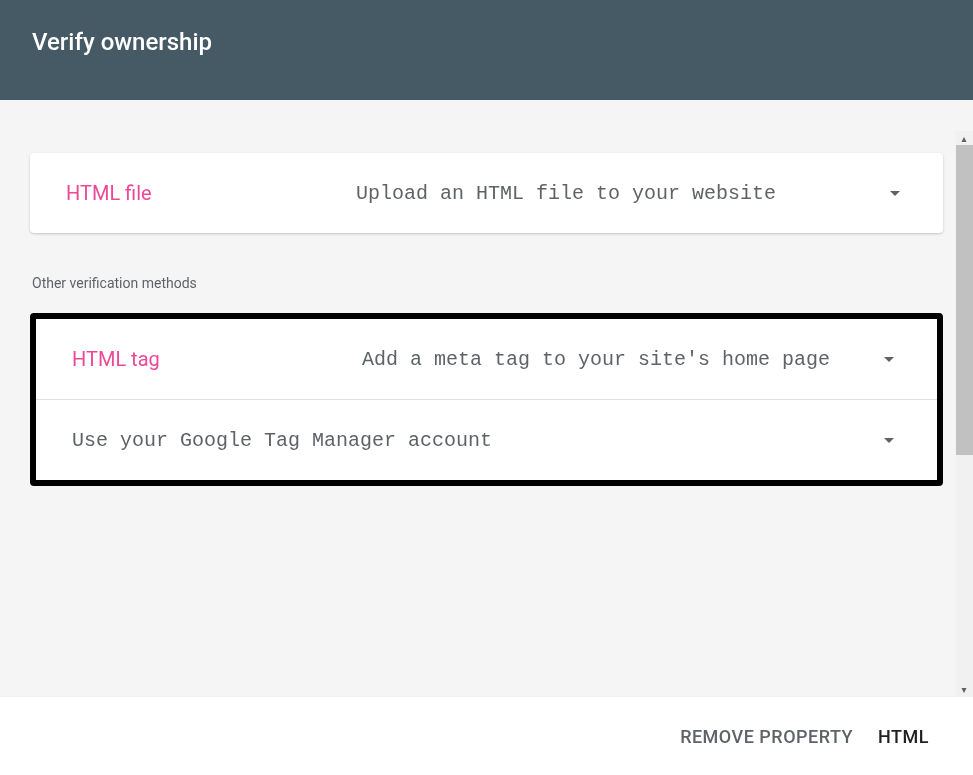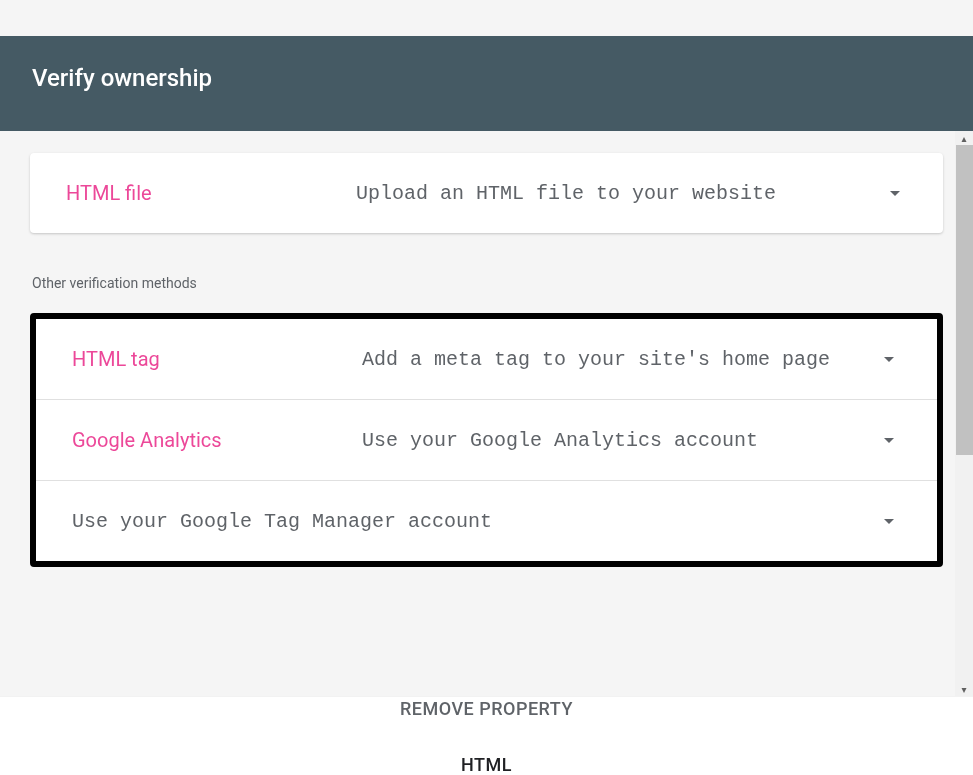--- a/index.html
+++ b/index.html
@@ -8,21 +8,20 @@
       background: #f5f5f5;
       width: 973px;
       height: 775px;
       overflow: hidden;
       position: relative;
     }
     .header {
       background: #455a64;
       padding: 28px 32px 44px 32px;
       color: #fff;
-      margin-top: 36px;
     }
     .header-title {
       font-size: 24px;
       font-weight: 500;
     }
     .content-area {
       position: absolute;
       top: 131px;
       left: 0;
       right: 0;
@@ -85,23 +84,22 @@
       position: absolute;
       bottom: 0;
       left: 0;
       right: 0;
       background: #fff;
       height: 79px;
       display: flex;
       justify-content: flex-end;
       align-items: center;
       padding: 0 44px;
-      gap: 35px;
+      gap: 25px;
       border-top: 1px solid rgba(0,0,0,0.05);
-      flex-direction: column;
     }
     .footer-btn {
       background: none;
       border: none;
       font-size: 18px;
       font-weight: 500;
       letter-spacing: 0.5px;
       cursor: pointer;
       font-family: inherit;
     }
@@ -162,29 +160,20 @@
       <div class="method-row">
         <div class="method-title">HTML tag</div>
         <div class="method-desc">Add a meta tag to your site's home page</div>
         <div class="expand-icon">
           <svg width="24" height="24" viewBox="0 0 24 24">
               <path fill="currentColor" d="M7 10l5 5 5-5z"></path>
             </svg>
         </div>
       </div>
       <div class="method-row">
-        <div class="method-title">Google Analytics</div>
-        <div class="method-desc">Use your Google Analytics account</div>
-        <div class="expand-icon">
-          <svg width="24" height="24" viewBox="0 0 24 24">
-              <path fill="currentColor" d="M7 10l5 5 5-5z"></path>
-            </svg>
-        </div>
-      </div>
-      <div class="method-row">
         <div class="method-desc">Use your Google Tag Manager account</div>
         <div class="expand-icon">
           <svg width="24" height="24" viewBox="0 0 24 24">
               <path fill="currentColor" d="M7 10l5 5 5-5z"></path>
             </svg>
         </div>
       </div>
     </div>
 
   </div>

